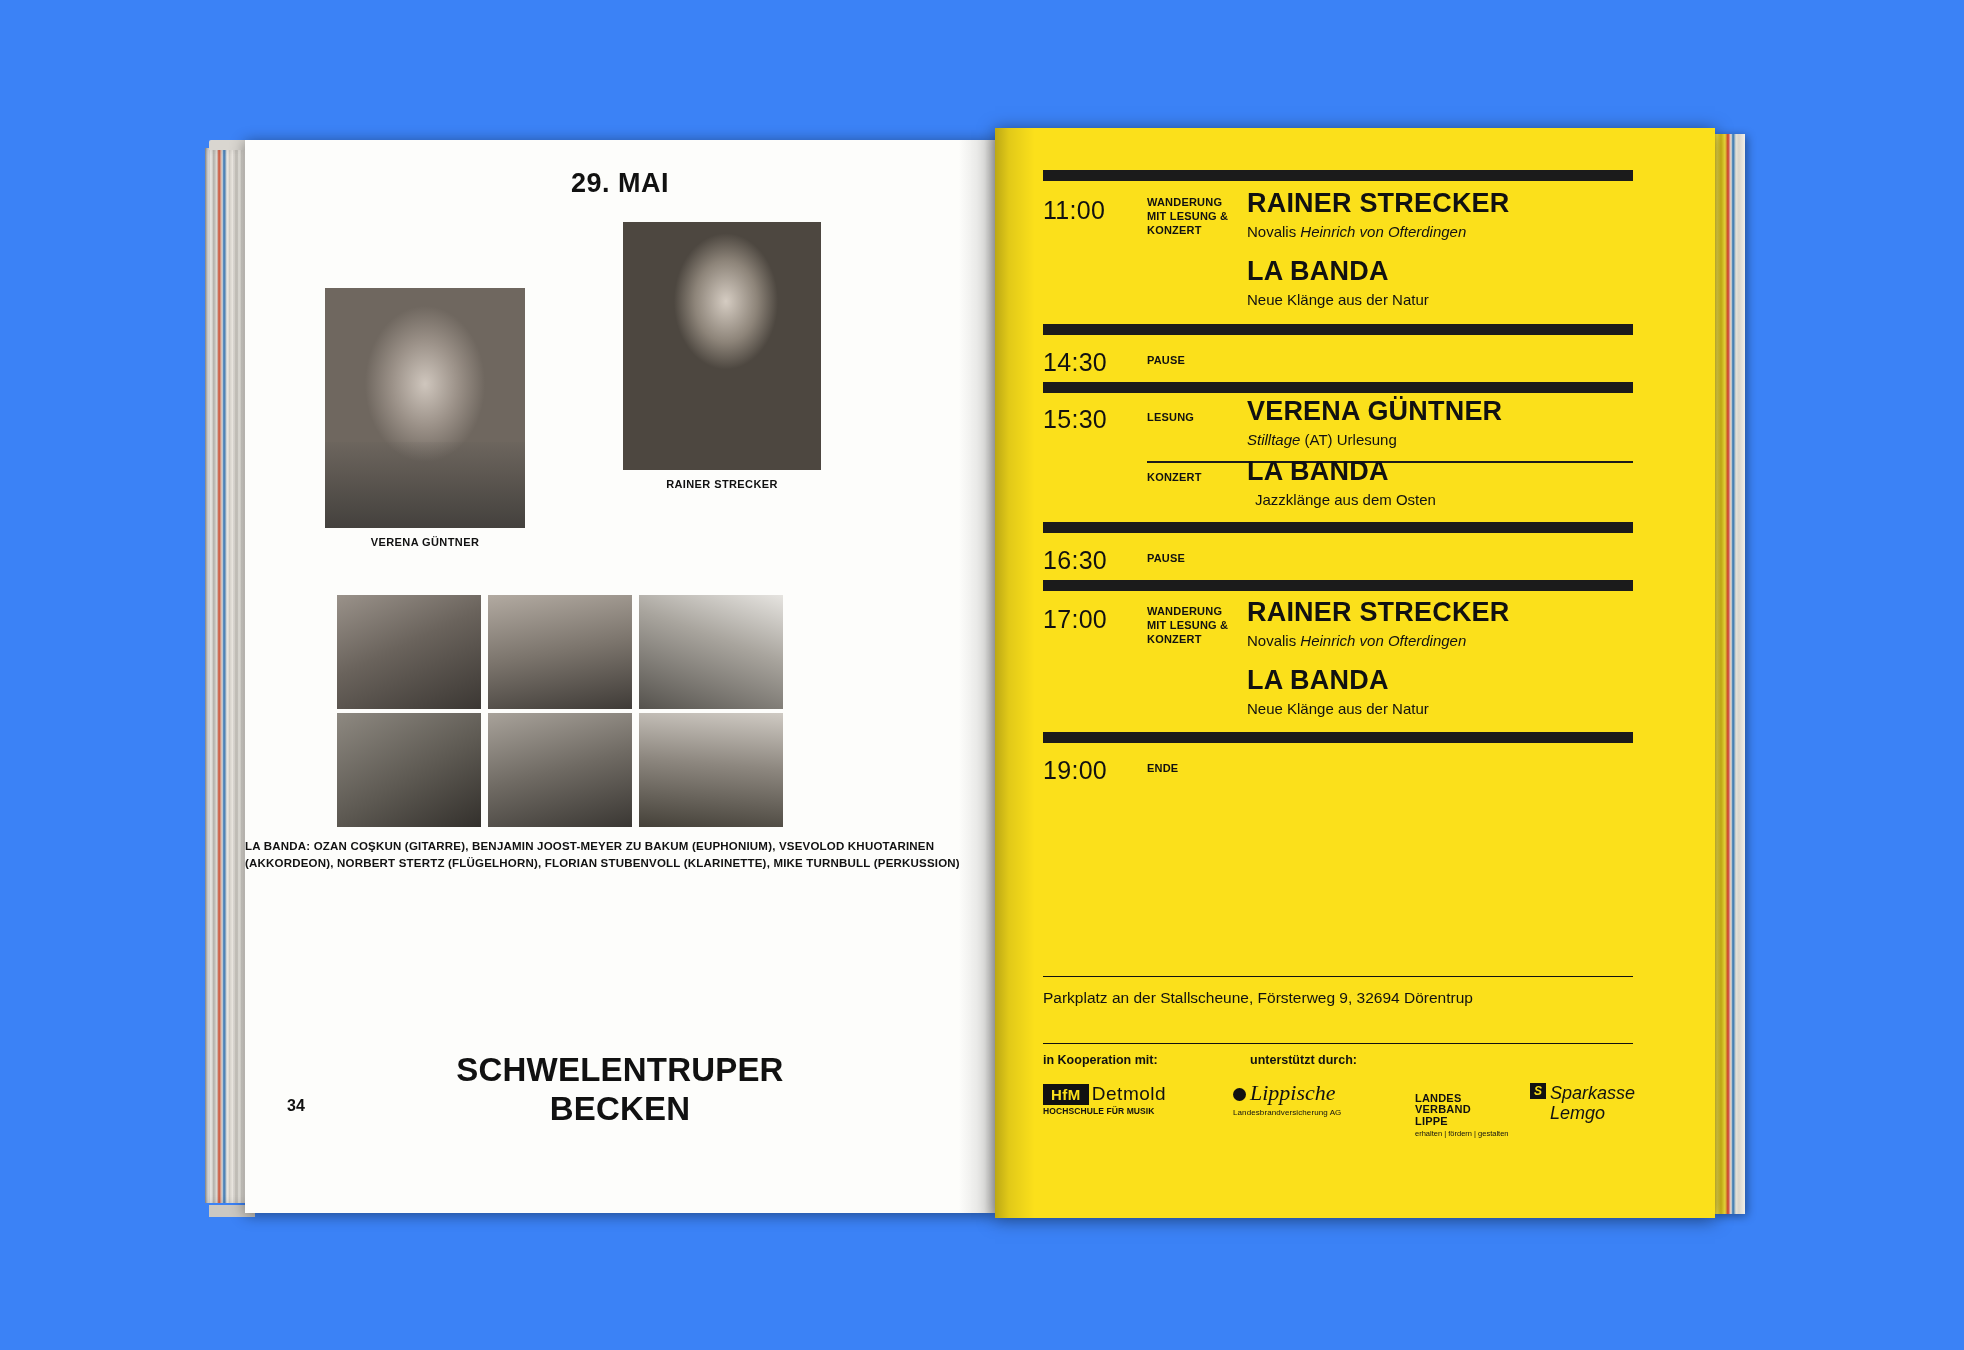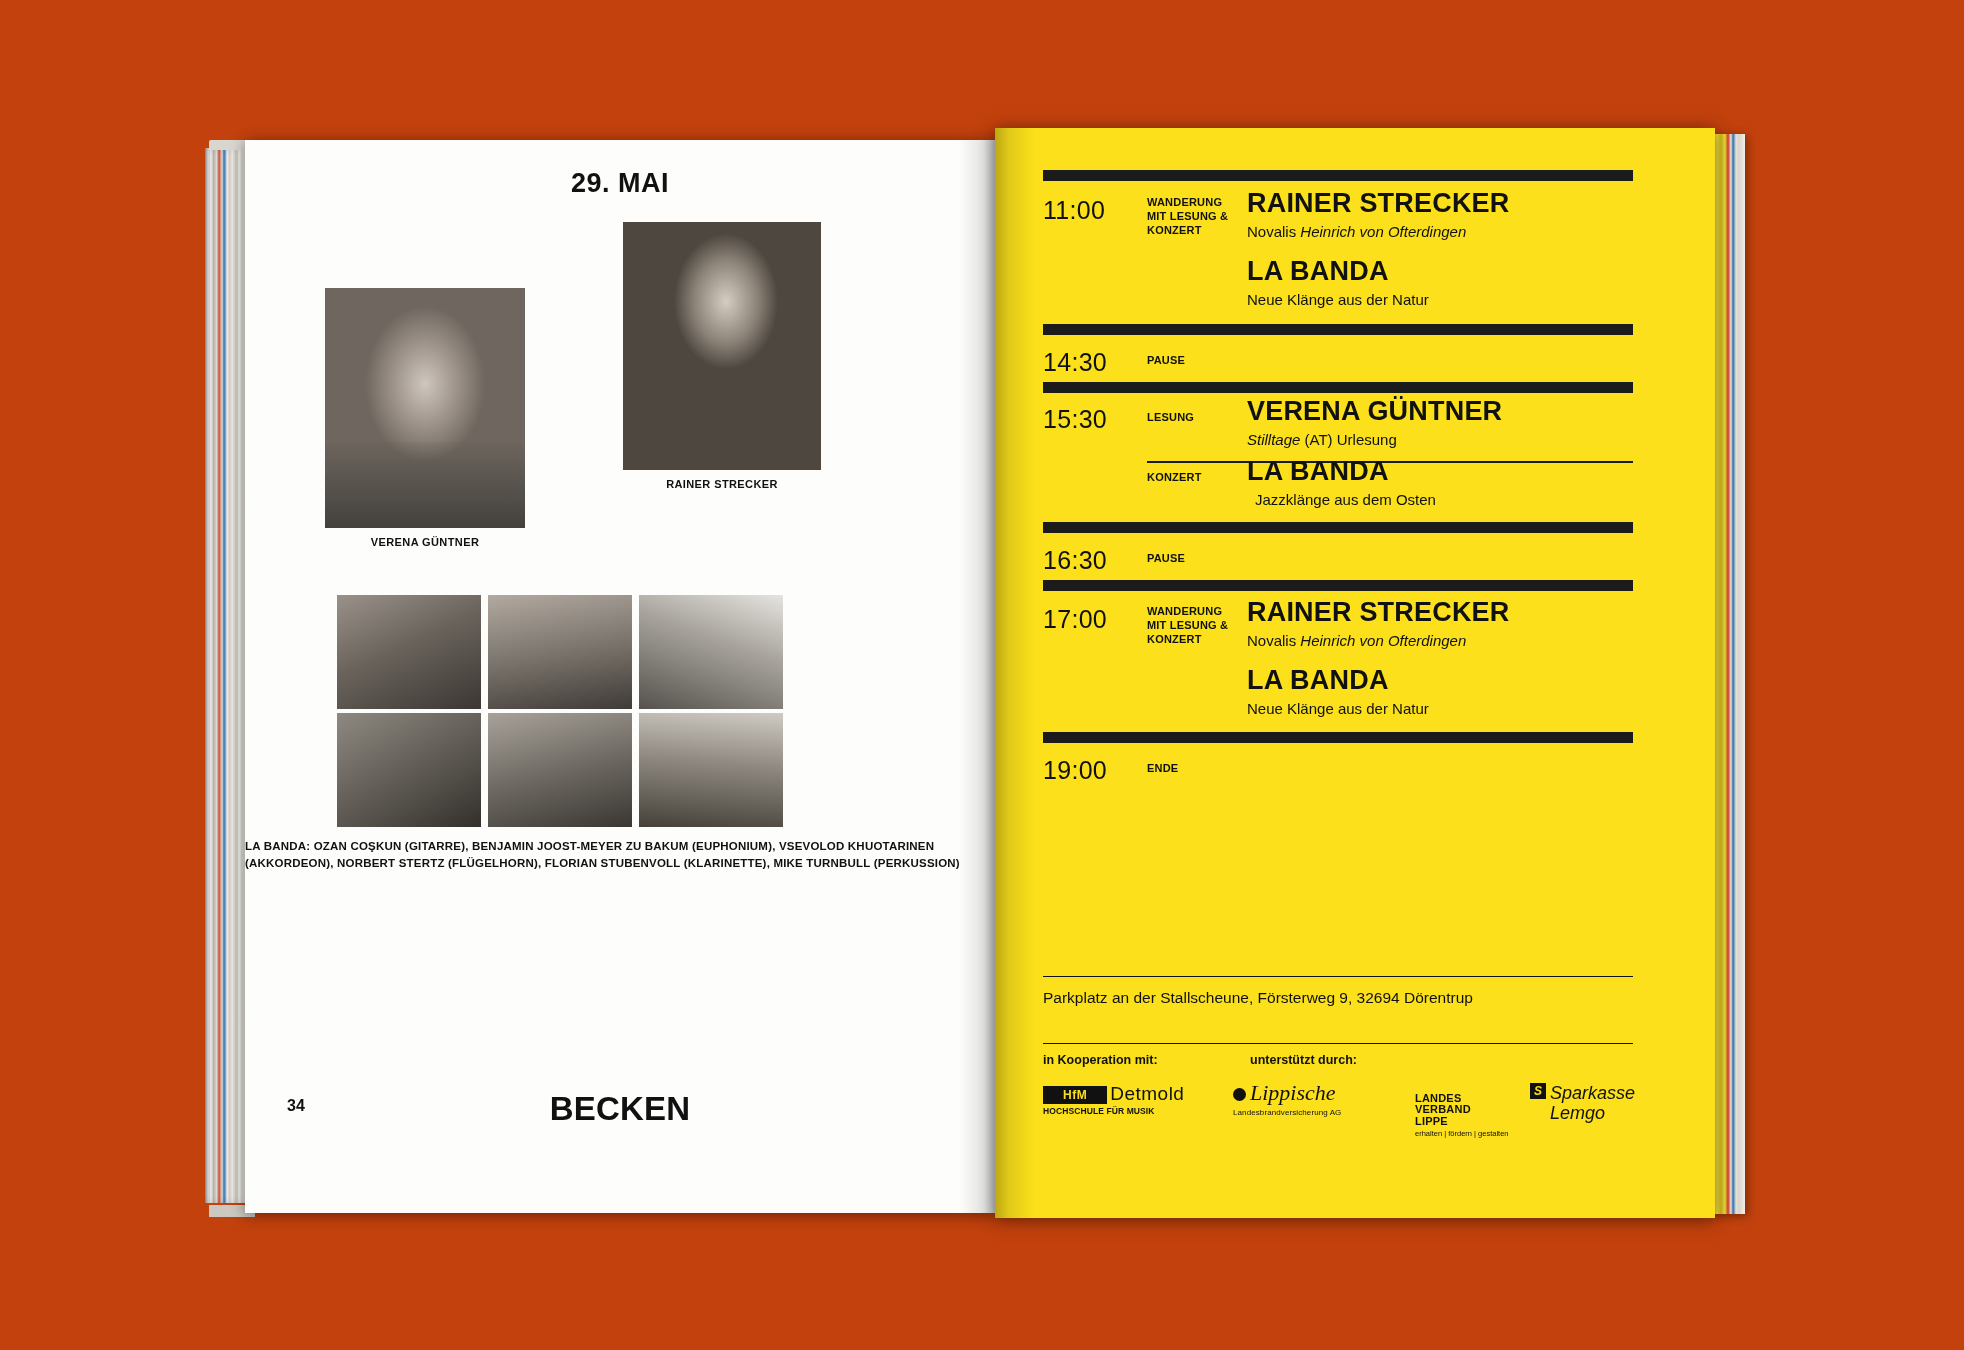--- a/index.html
+++ b/index.html
@@ -1,18 +1,18 @@
 <!DOCTYPE html>
 <html><head>
 <meta charset="utf-8">
 <style>
   html,body{margin:0;padding:0;background:#0a0a0a;}
   body{width:1964px;height:1350px;overflow:hidden;font-family:"Liberation Sans",sans-serif;}
 
-  .scene{position:relative;width:1964px;height:1350px;background:#c2410c;}
+  .scene{position:relative;width:1964px;height:1350px;background:#3b82f6;}
 
   
   .book{position:absolute;left:205px;top:140px;width:1545px;height:1073px;}
 
   
   .edge-stack{position:absolute;left:0;top:8px;width:52px;height:1055px;
     background:
       linear-gradient(to right,
         #8e8e8e 0px,#cfcfcf 3px,#e8e6e2 6px,#b8b4ae 9px,
         #e2dfd9 12px,#c94a2e 14px,#e7e3dd 17px,#2f6fb0 19px,
@@ -70,22 +70,22 @@
   .sub{position:absolute;font-size:15px;color:#111;}
   .sub i{font-style:italic;}
   .thinline{position:absolute;height:2px;background:#1b1b1b;}
 
   .info{position:absolute;font-size:15.5px;color:#111;line-height:1.5;}
   .smalllbl{position:absolute;font-size:12.5px;color:#111;}
 
   
   .logo{position:absolute;color:#111;}
   .logo-detmold{font-size:19px;letter-spacing:.5px;}
-  .logo-detmold .hfm{display:inline-block;background:#111;color:#fbe01b;font-size:12px;
-    font-weight:bold;padding:2px 20px;vertical-align:middle;margin-right:3px;}
+  .logo-detmold .hfm{display:inline-block;background:#111;color:#fbe01b;font-size:15px;
+    font-weight:bold;padding:2px 8px;vertical-align:middle;margin-right:3px;}
   .logo-detmold .sub2{display:block;font-size:8.5px;font-weight:bold;letter-spacing:.1px;margin-top:1px;}
   .logo-lipp{font-size:22px;font-style:italic;font-family:"Liberation Serif",serif;}
   .logo-lipp .sub2{display:block;font-size:8px;font-style:normal;font-family:"Liberation Sans",sans-serif;
     letter-spacing:.1px;margin-top:2px;}
   .logo-lvl{font-size:11px;font-weight:bold;line-height:1.05;letter-spacing:.2px;}
   .logo-lvl .sub2{display:block;font-size:7.5px;font-weight:normal;margin-top:3px;letter-spacing:0;}
   .logo-spk{font-size:18px;line-height:1.12;}
   .spk-mark{display:inline-block;width:16px;height:16px;background:#111;color:#fbe01b;
     font-weight:bold;font-size:12px;text-align:center;line-height:16px;margin-right:4px;vertical-align:top;}
   .gear{display:inline-block;width:13px;height:13px;background:#111;border-radius:50%;
@@ -131,21 +131,21 @@
       <div class="photo p-g1" style="left:92px;top:455px;width:144px;height:114px;"></div>
       <div class="photo p-g2" style="left:243px;top:455px;width:144px;height:114px;"></div>
       <div class="photo p-g3" style="left:394px;top:455px;width:144px;height:114px;"></div>
       <div class="photo p-g4" style="left:92px;top:573px;width:144px;height:114px;"></div>
       <div class="photo p-g5" style="left:243px;top:573px;width:144px;height:114px;"></div>
       <div class="photo p-g6" style="left:394px;top:573px;width:144px;height:114px;"></div>
 
       <div class="banda-caption" style="left:0;width:750px;top:698px;">LA BANDA: OZAN COŞKUN (GITARRE), BENJAMIN JOOST-MEYER ZU BAKUM (EUPHONIUM), VSEVOLOD KHUOTARINEN (AKKORDEON), NORBERT STERTZ (FLÜGELHORN), FLORIAN STUBENVOLL (KLARINETTE), MIKE TURNBULL (PERKUSSION)</div>
 
       <div class="bigtitle">
-        <br>
+        <span>SCHWELENTRUPER</span><br>
         <span>BECKEN</span>
       </div>
 
       <div class="pageno">34</div>
     </div>
 
     <div class="page-right">
 
       <div class="rule" style="left:48px;top:42px;width:590px;"></div>
       <div class="time" style="left:48px;top:68px;">11:00</div>

